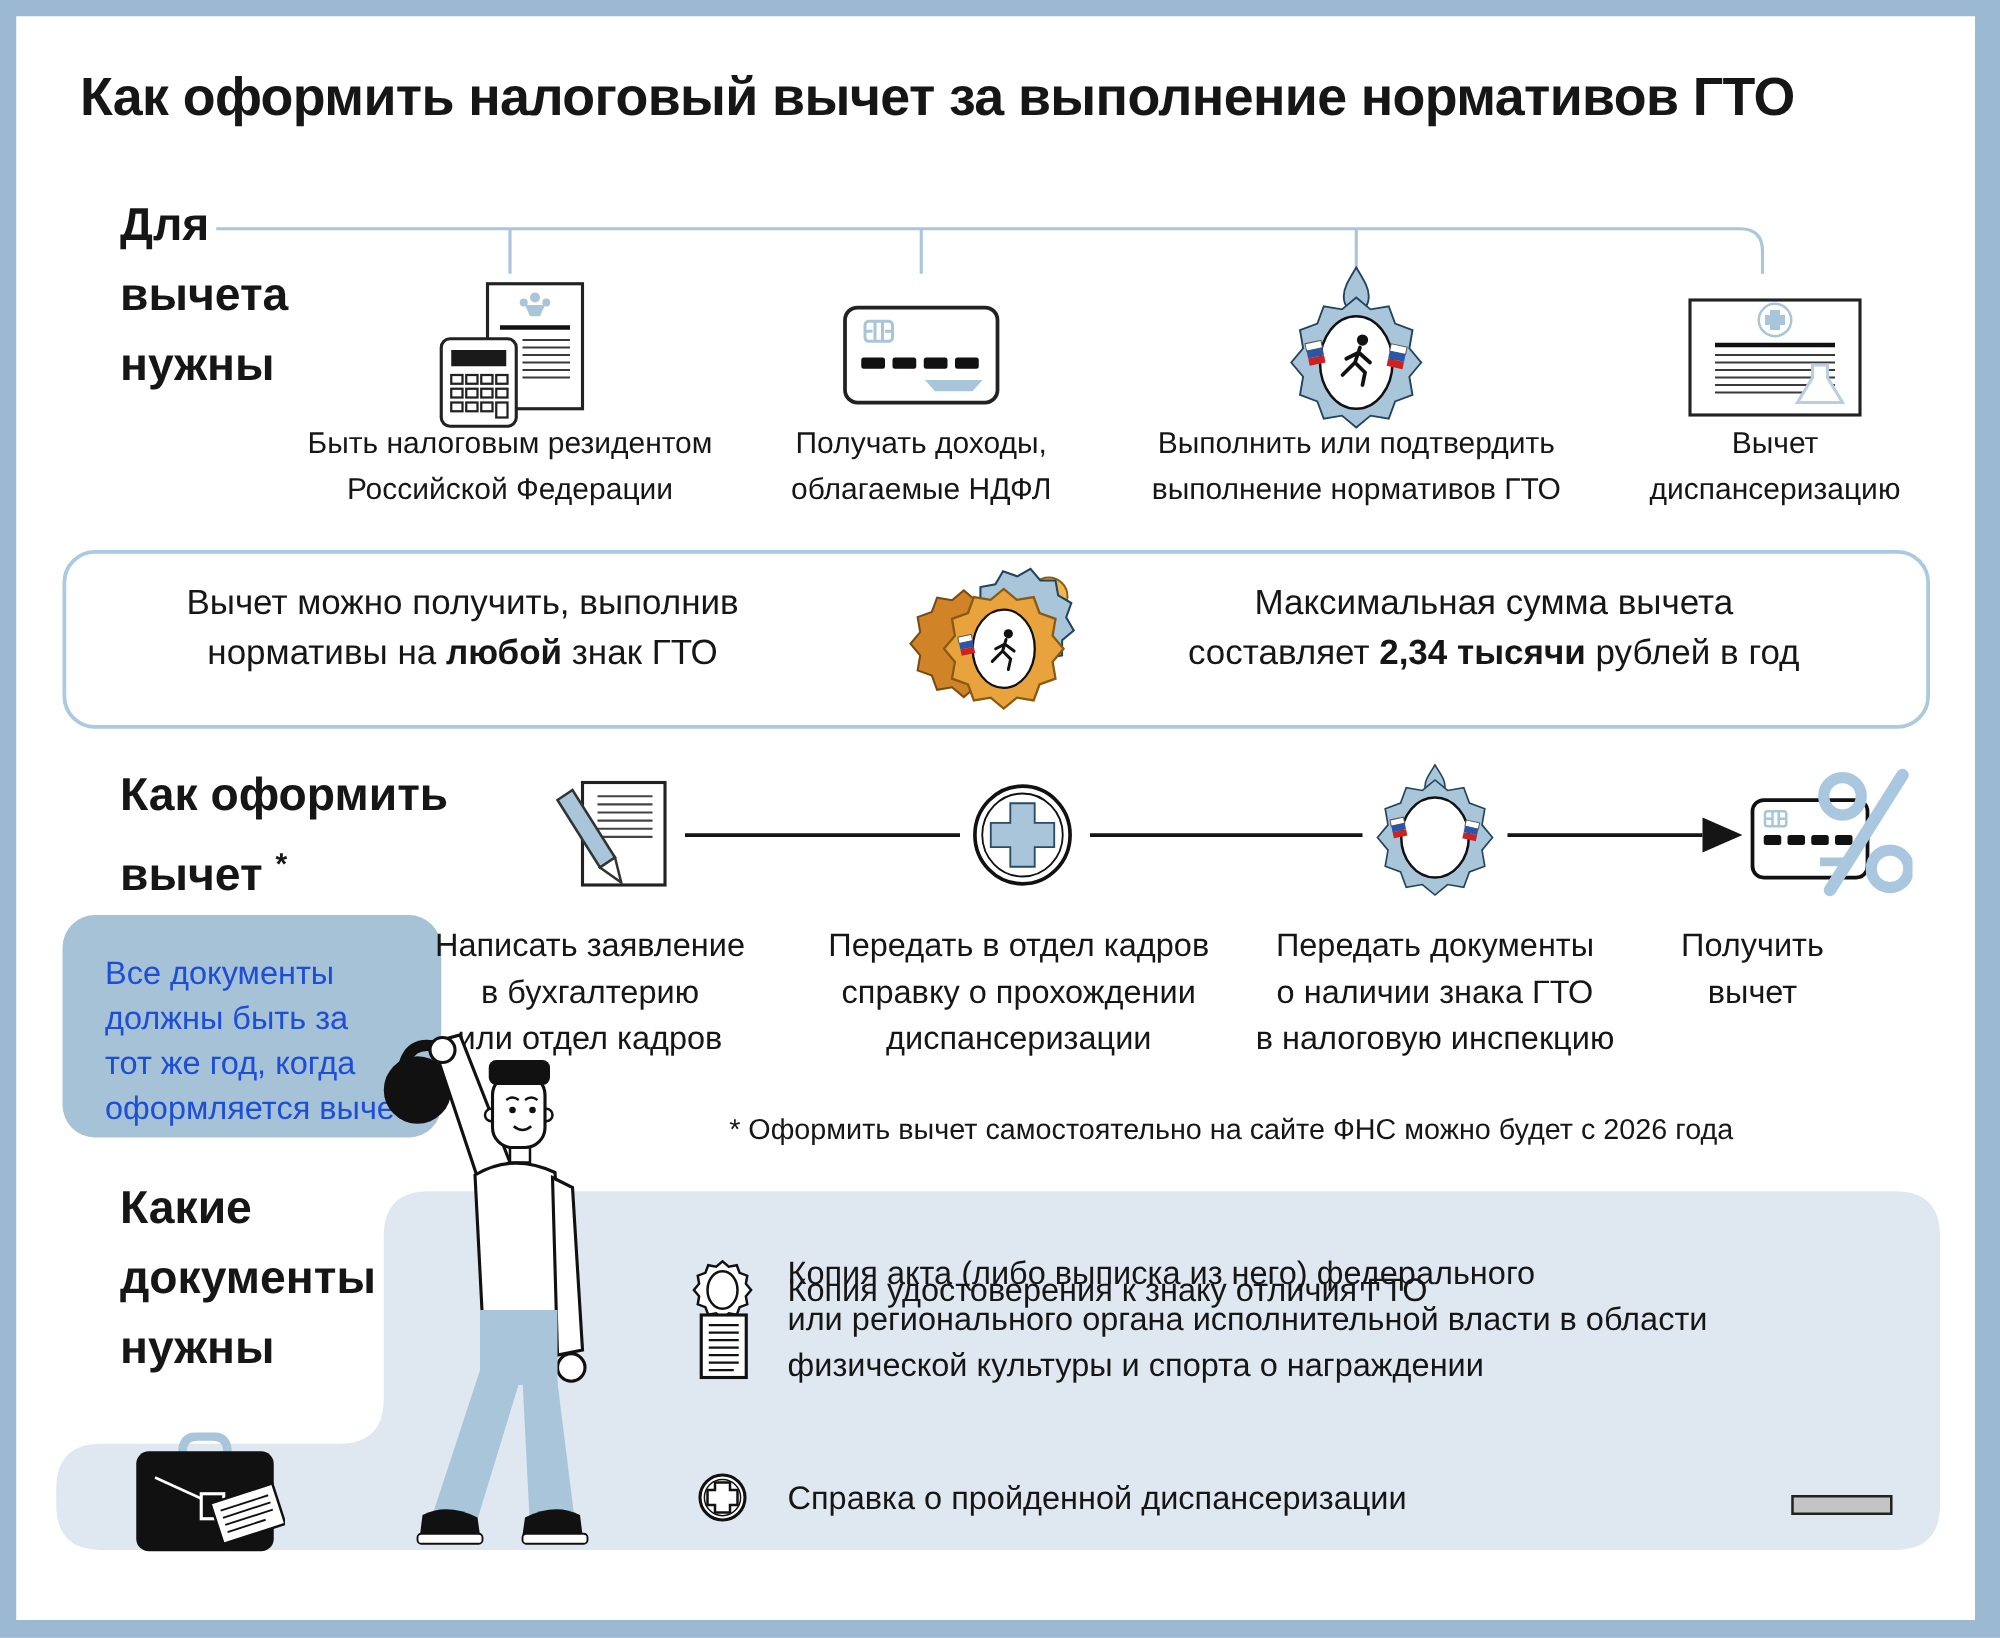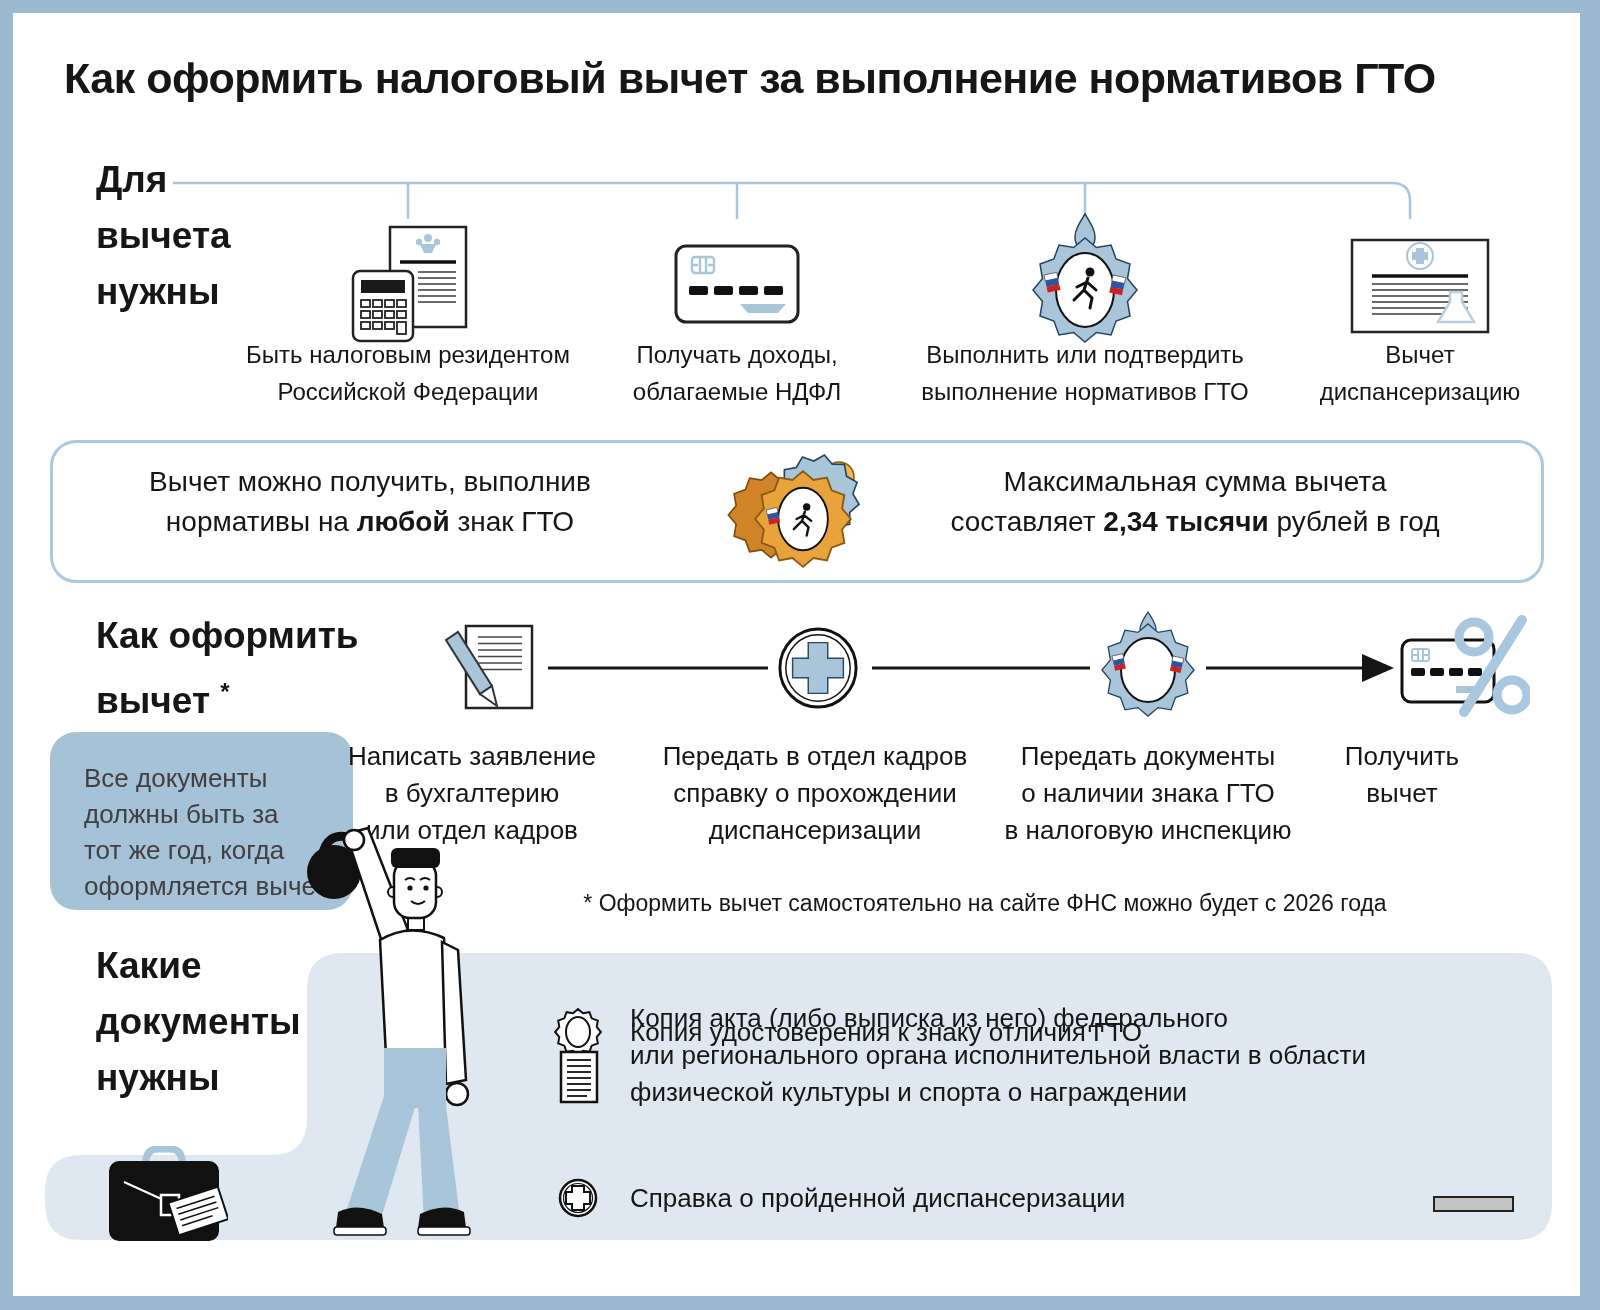--- a/index.html
+++ b/index.html
@@ -9,21 +9,21 @@
   .abs{position:absolute;}
   .title{left:64px;top:54px;font-size:43px;font-weight:700;letter-spacing:-0.5px;white-space:nowrap;}
   .h2{font-size:37px;font-weight:700;line-height:56px;}
   .h2 .ln{display:block;margin-left:32px;}
   .lbl{font-size:24px;line-height:37px;text-align:center;}
   .slbl{font-size:26px;line-height:37px;text-align:center;}
   .info-box{left:50px;top:440px;width:1494px;height:143px;border:3px solid #abc9df;
             border-radius:26px;box-sizing:border-box;background:#fff;}
   .info-text{font-size:28px;line-height:40px;text-align:center;}
   .callout{left:50px;top:732px;width:303px;height:178px;background:#a6c2d7;border-radius:26px;
-           color:#404040;font-size:26px;line-height:36px;padding:28px 0 0 34px;box-sizing:border-box;}
+           color:#1d4ed8;font-size:26px;line-height:36px;padding:28px 0 0 34px;box-sizing:border-box;}
   .callout .ln{display:block;}
   .footnote{left:560px;top:890px;width:850px;text-align:center;font-size:23px;}
   .doc-text{font-size:26px;line-height:37px;text-align:left;}
   .doc-text .ln{display:block;}
   .gray-chip{left:1433px;top:1196px;width:81px;height:16px;background:#c4c4c4;
              border:2px solid #222;box-sizing:border-box;}
   svg{display:block;}
   .nopt{pointer-events:none;}
 </style>
 </head>

